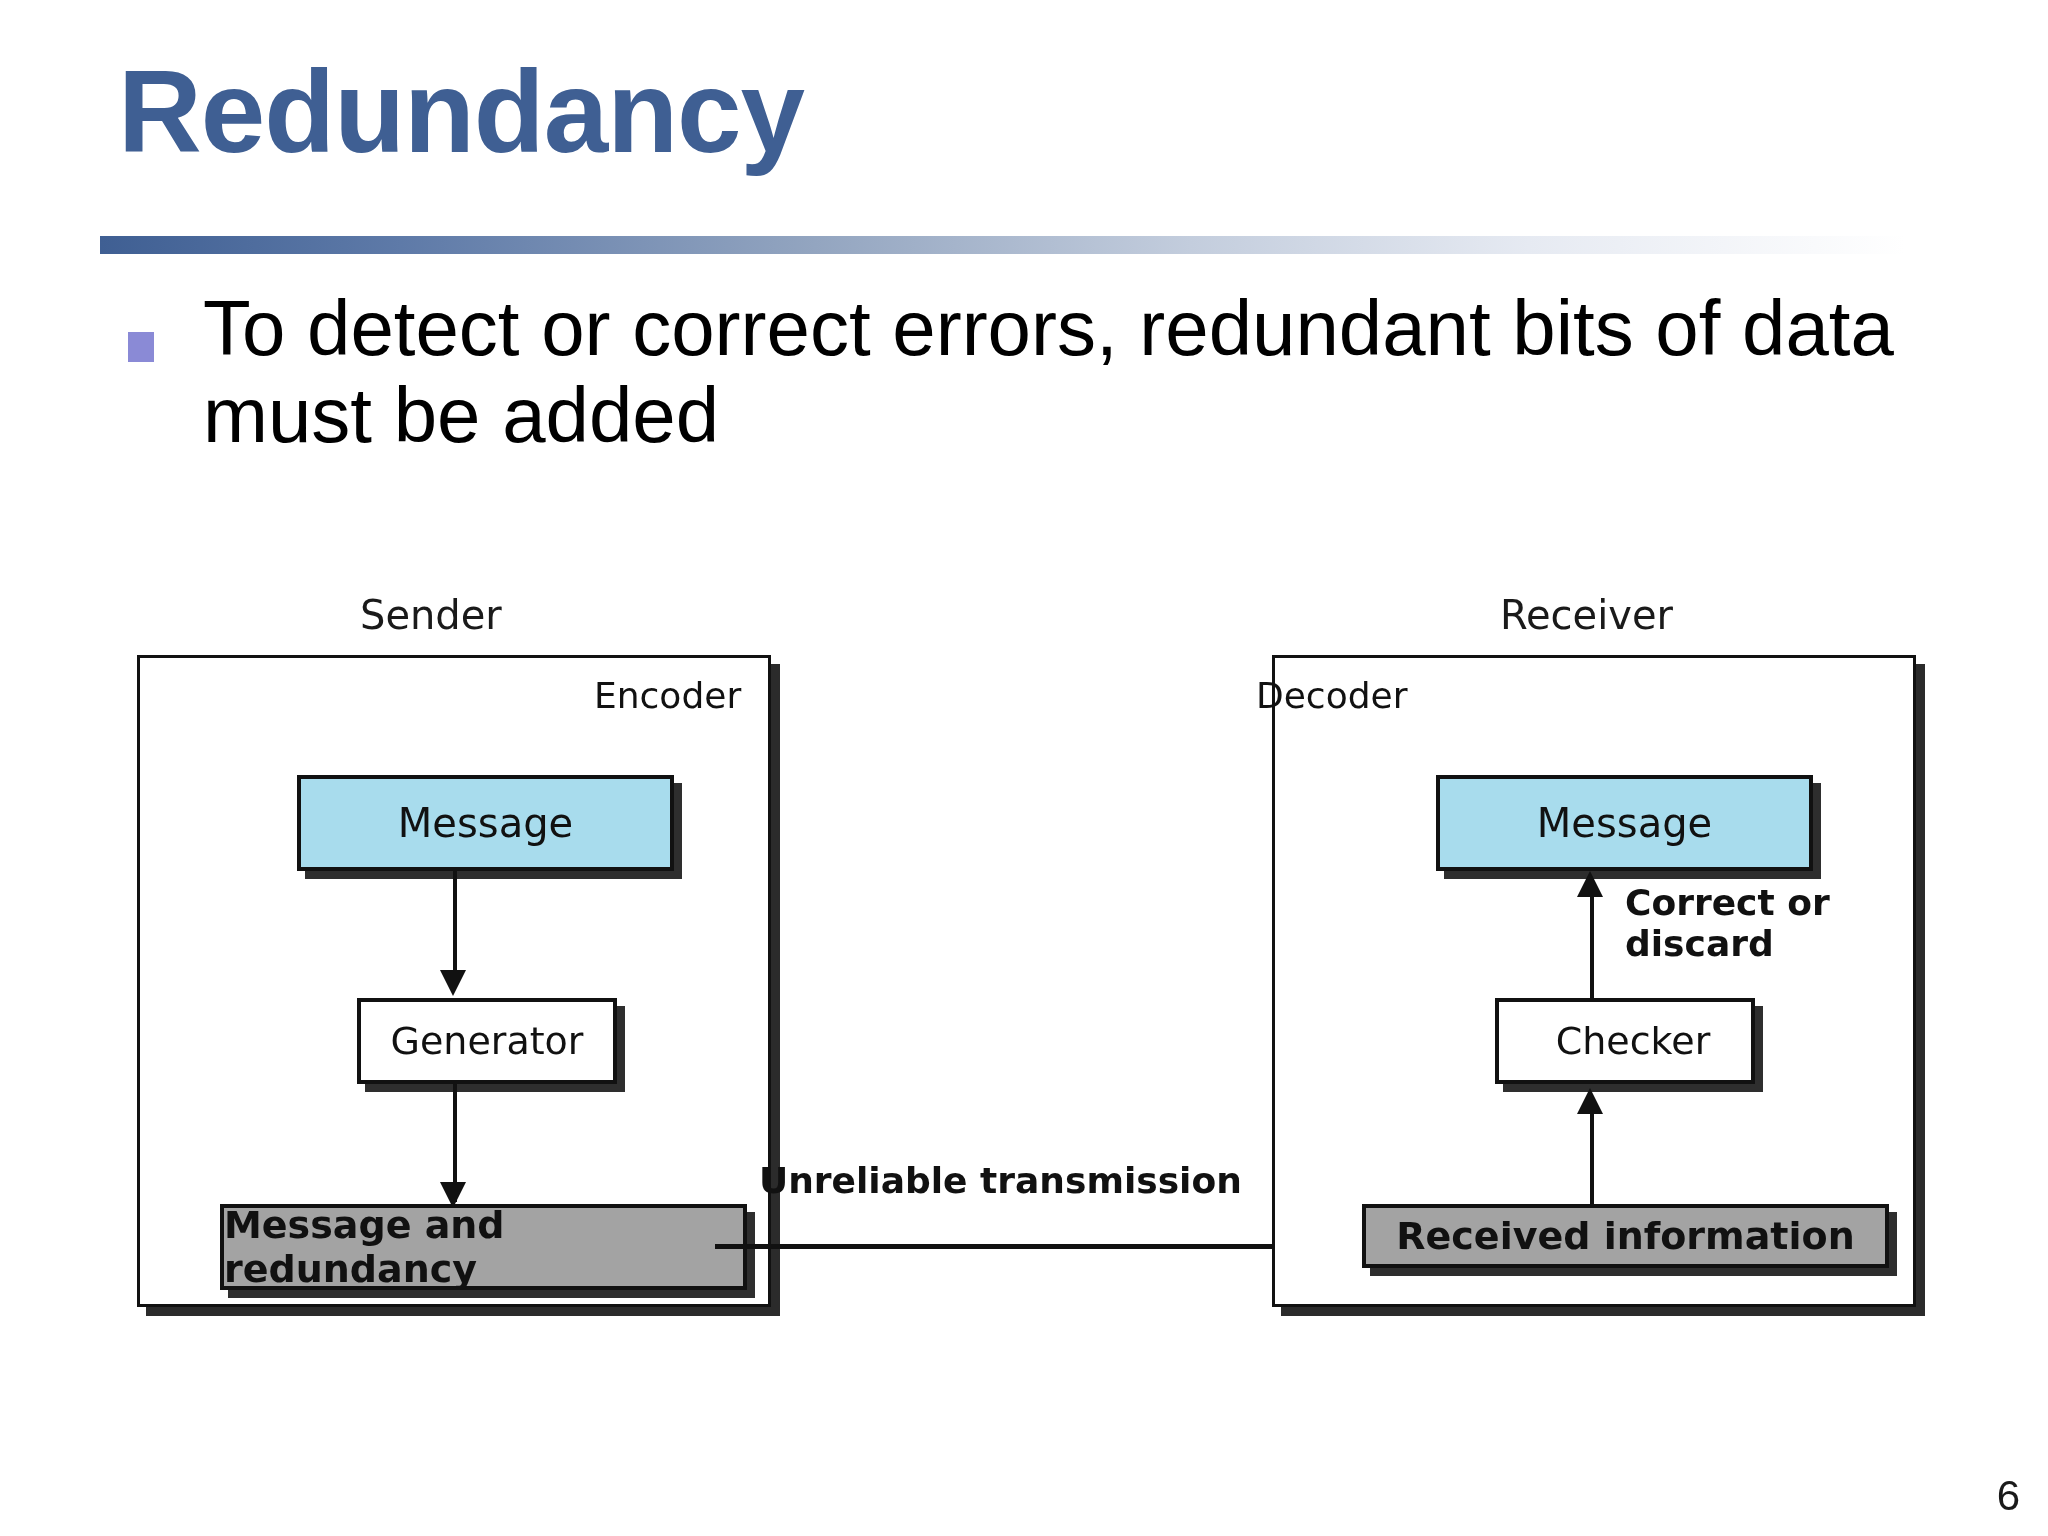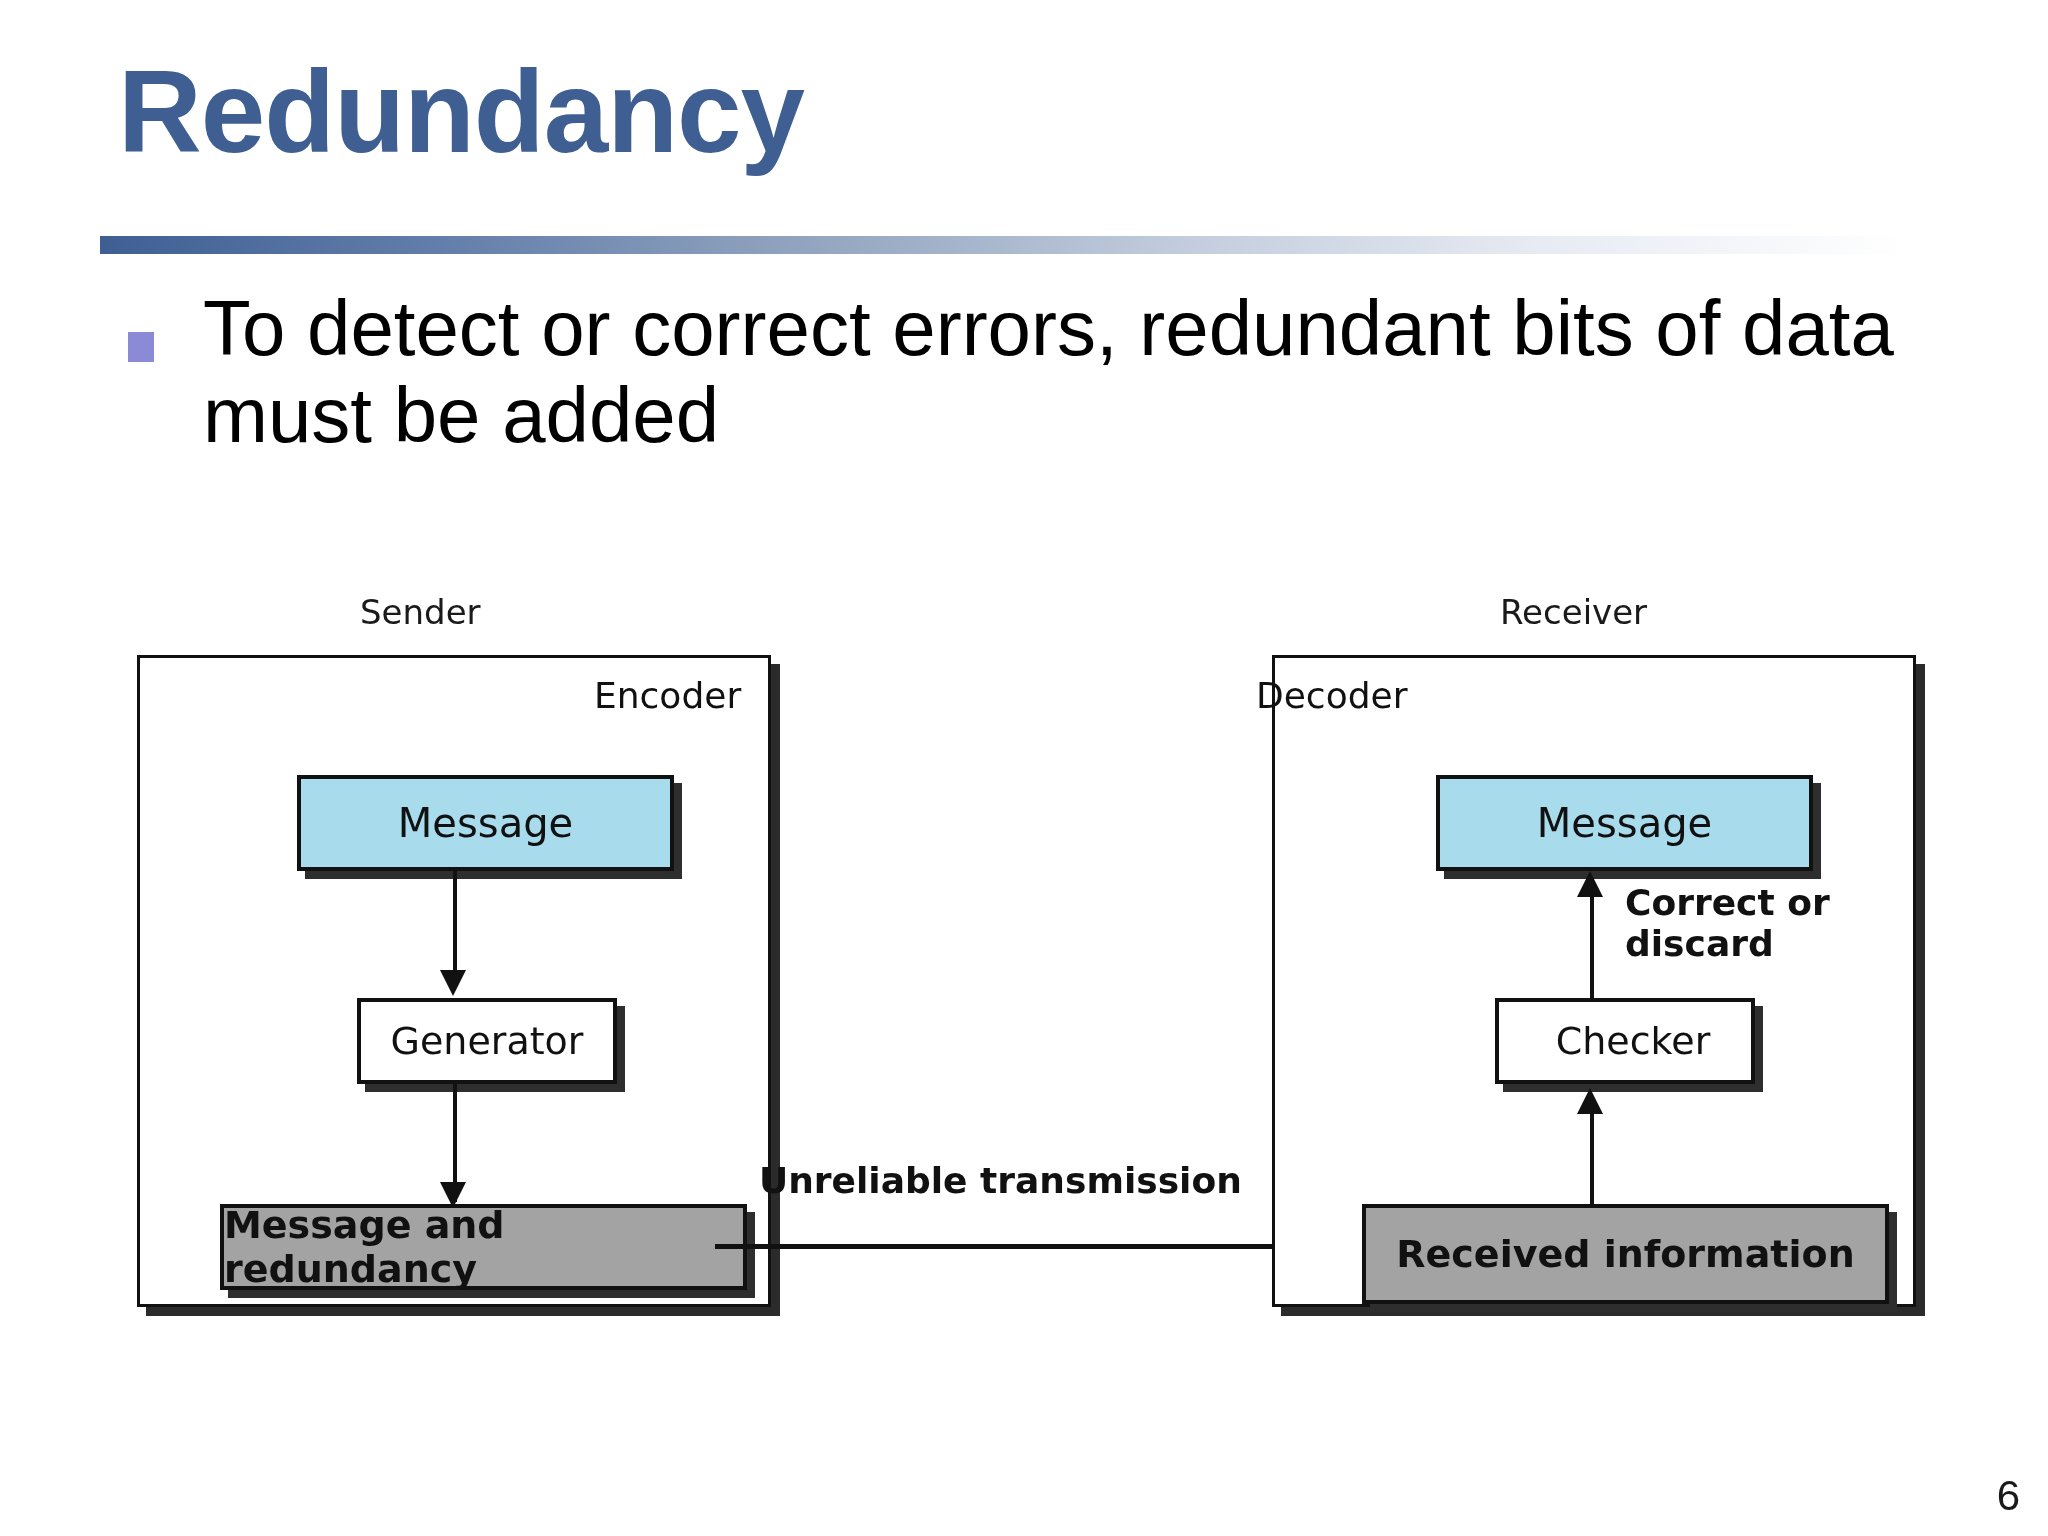--- a/index.html
+++ b/index.html
@@ -65,21 +65,21 @@
   #diagram {
     position: absolute;
     left: 0;
     top: 560px;
     width: 2048px;
     height: 820px;
   }
 
   .group-caption {
     position: absolute;
-    font-size: 34px;
+    font-size: 40px;
     color: #1a1a1a;
     font-family: "DejaVu Sans", sans-serif;
     white-space: nowrap;
   }
 
   .outer-box {
     position: absolute;
     background: #ffffff;
     border: 3px solid #111111;
     box-shadow: 9px 9px 0 0 #2b2b2b;
@@ -221,19 +221,19 @@
   <div class="edge-label" style="left:1625px; top:322px;">Correct or
 discard</div>
 
   <div class="node plain" style="left:1463px; top:438px; width:260px; height:86px;padding-left:16px;">
     <span>Checker</span>
   </div>
 
   <div class="v-line" style="left:1590px; top:548px; height:96px;"></div>
   <div class="arrow-up" style="left:1577px; top:528px;"></div>
 
-  <div class="node yellow" style="left:1330px; top:644px; width:527px; height:100px;">
+  <div class="node yellow" style="left:1330px; top:644px; width:527px; height:64px;">
     <span>Received information</span>
   </div>
 
 </div>
 
 <div id="page-number">6</div>
 
 </body></html>

